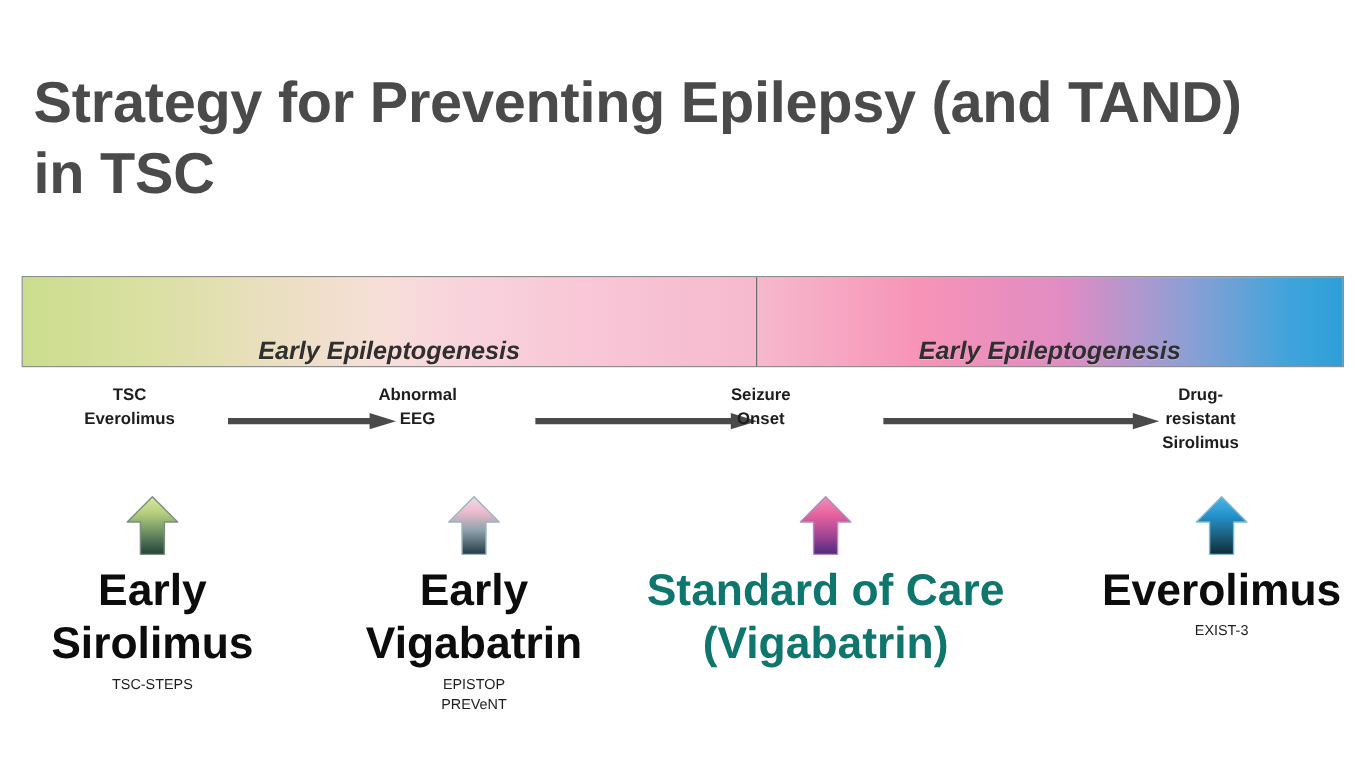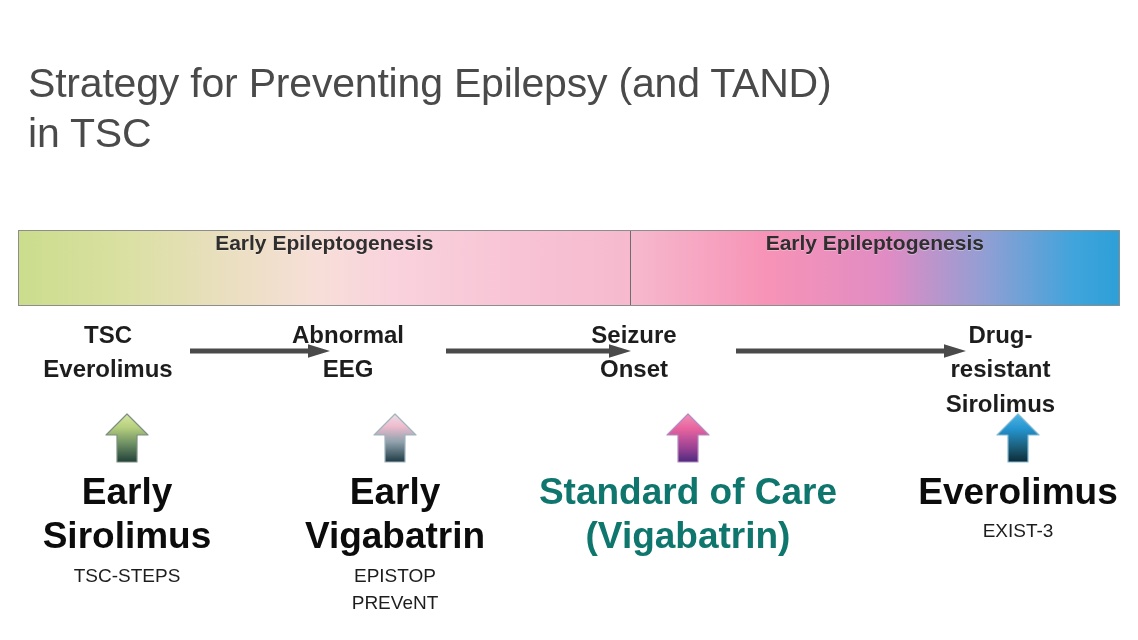--- a/index.html
+++ b/index.html
@@ -19,22 +19,22 @@
     background: #ffffff;
     overflow: hidden;
   }
 
   
   #title {
     position: absolute;
     left: 28px;
     top: 58px;
     width: 1070px;
-    font-size: 41px;
-    font-weight: normal;
+    font-size: 48px;
+    font-weight: bold;
     line-height: 1.22;
     color: #4a4a4a;
     letter-spacing: -0.2px;
   }
   #title .line { display: block; }
 
   
   #stage-bar {
     position: absolute;
     left: 18px;
@@ -56,23 +56,24 @@
         #f793b6 68%,
         #e08cc4 79%,
         #8f9fd4 88%,
         #3fa4db 96%,
         #2e9fd8 100%);
   }
   .stage {
     position: relative;
     height: 100%;
     display: flex;
-    align-items: flex-start;
+    align-items: flex-end;
     justify-content: center;
     box-sizing: border-box;
+    font-style: italic;
   }
   #stage-early { width: 55.6%; border-right: 1px solid #6d6d6d; }
   #stage-late  { width: 44.4%; }
   .stage-label {
     font-size: 21px;
     font-weight: bold;
     color: #2f2f2f;
     text-shadow: 0 1px 0 rgba(255,255,255,0.30);
     white-space: nowrap;
   }
@@ -82,21 +83,21 @@
     position: absolute;
     left: 18px;
     top: 318px;
     width: 1102px;
     height: 86px;
   }
   .flow-node {
     position: absolute;
     top: 0;
     text-align: center;
-    font-size: 24px;
+    font-size: 14px;
     font-weight: bold;
     color: #1d1d1d;
     line-height: 1.43;
     white-space: nowrap;
   }
   #node-0 { left: 10px;  width: 160px; }
   #node-1 { left: 250px; width: 160px; }
   #node-2 { left: 536px; width: 160px; }
   #node-3 { left: 890px; width: 185px; }
 
@@ -138,21 +139,21 @@
     font-size: 37px;
     font-weight: bold;
     line-height: 1.2;
     color: #0c0c0c;
     white-space: nowrap;
   }
   .interv-title.purple { color: #0f766e; }
   .interv-title .t-line { display: block; }
   .interv-trials {
     margin-top: 3px;
-    font-size: 19px;
+    font-size: 12px;
     font-weight: normal;
     color: #1d1d1d;
     line-height: 1.45;
   }
   .interv-trials .tr-line { display: block; white-space: nowrap; }
 </style>
 </head>
 <body>
 
 <div id="slide">

